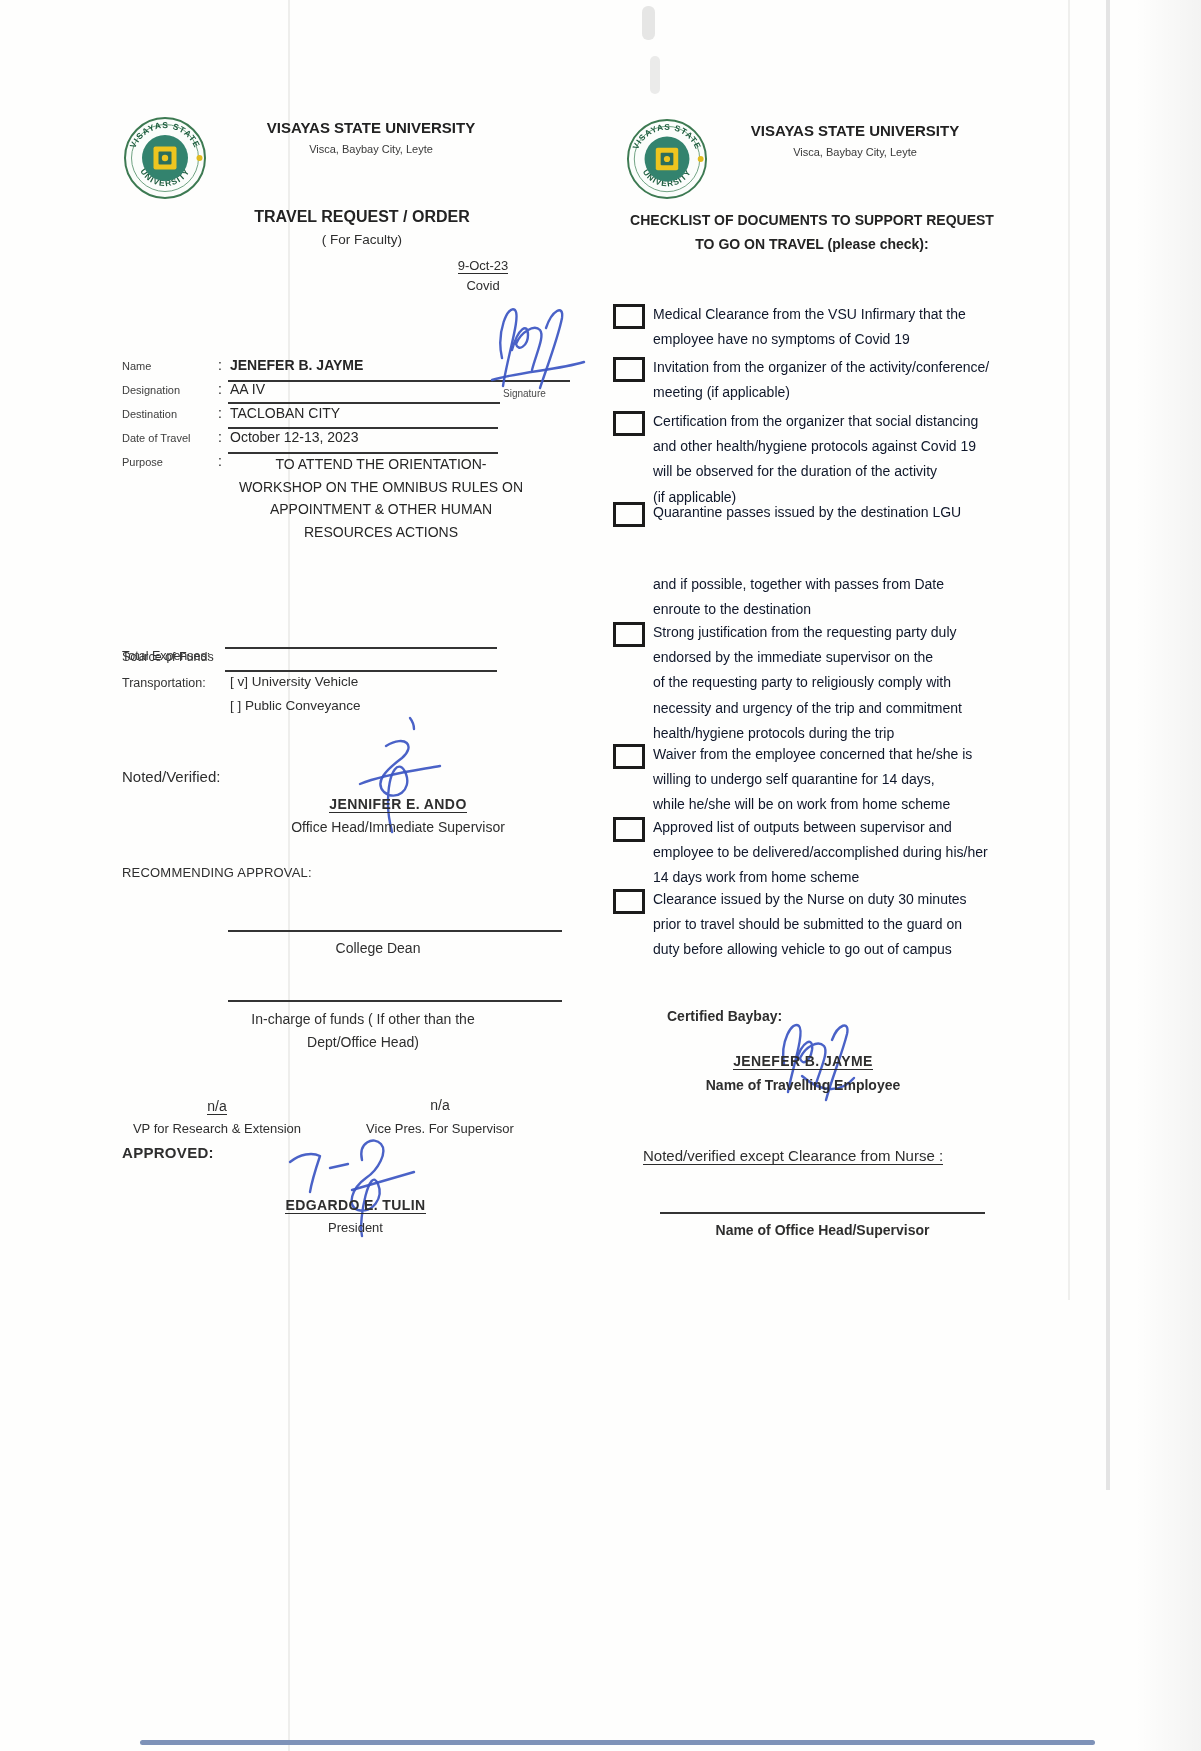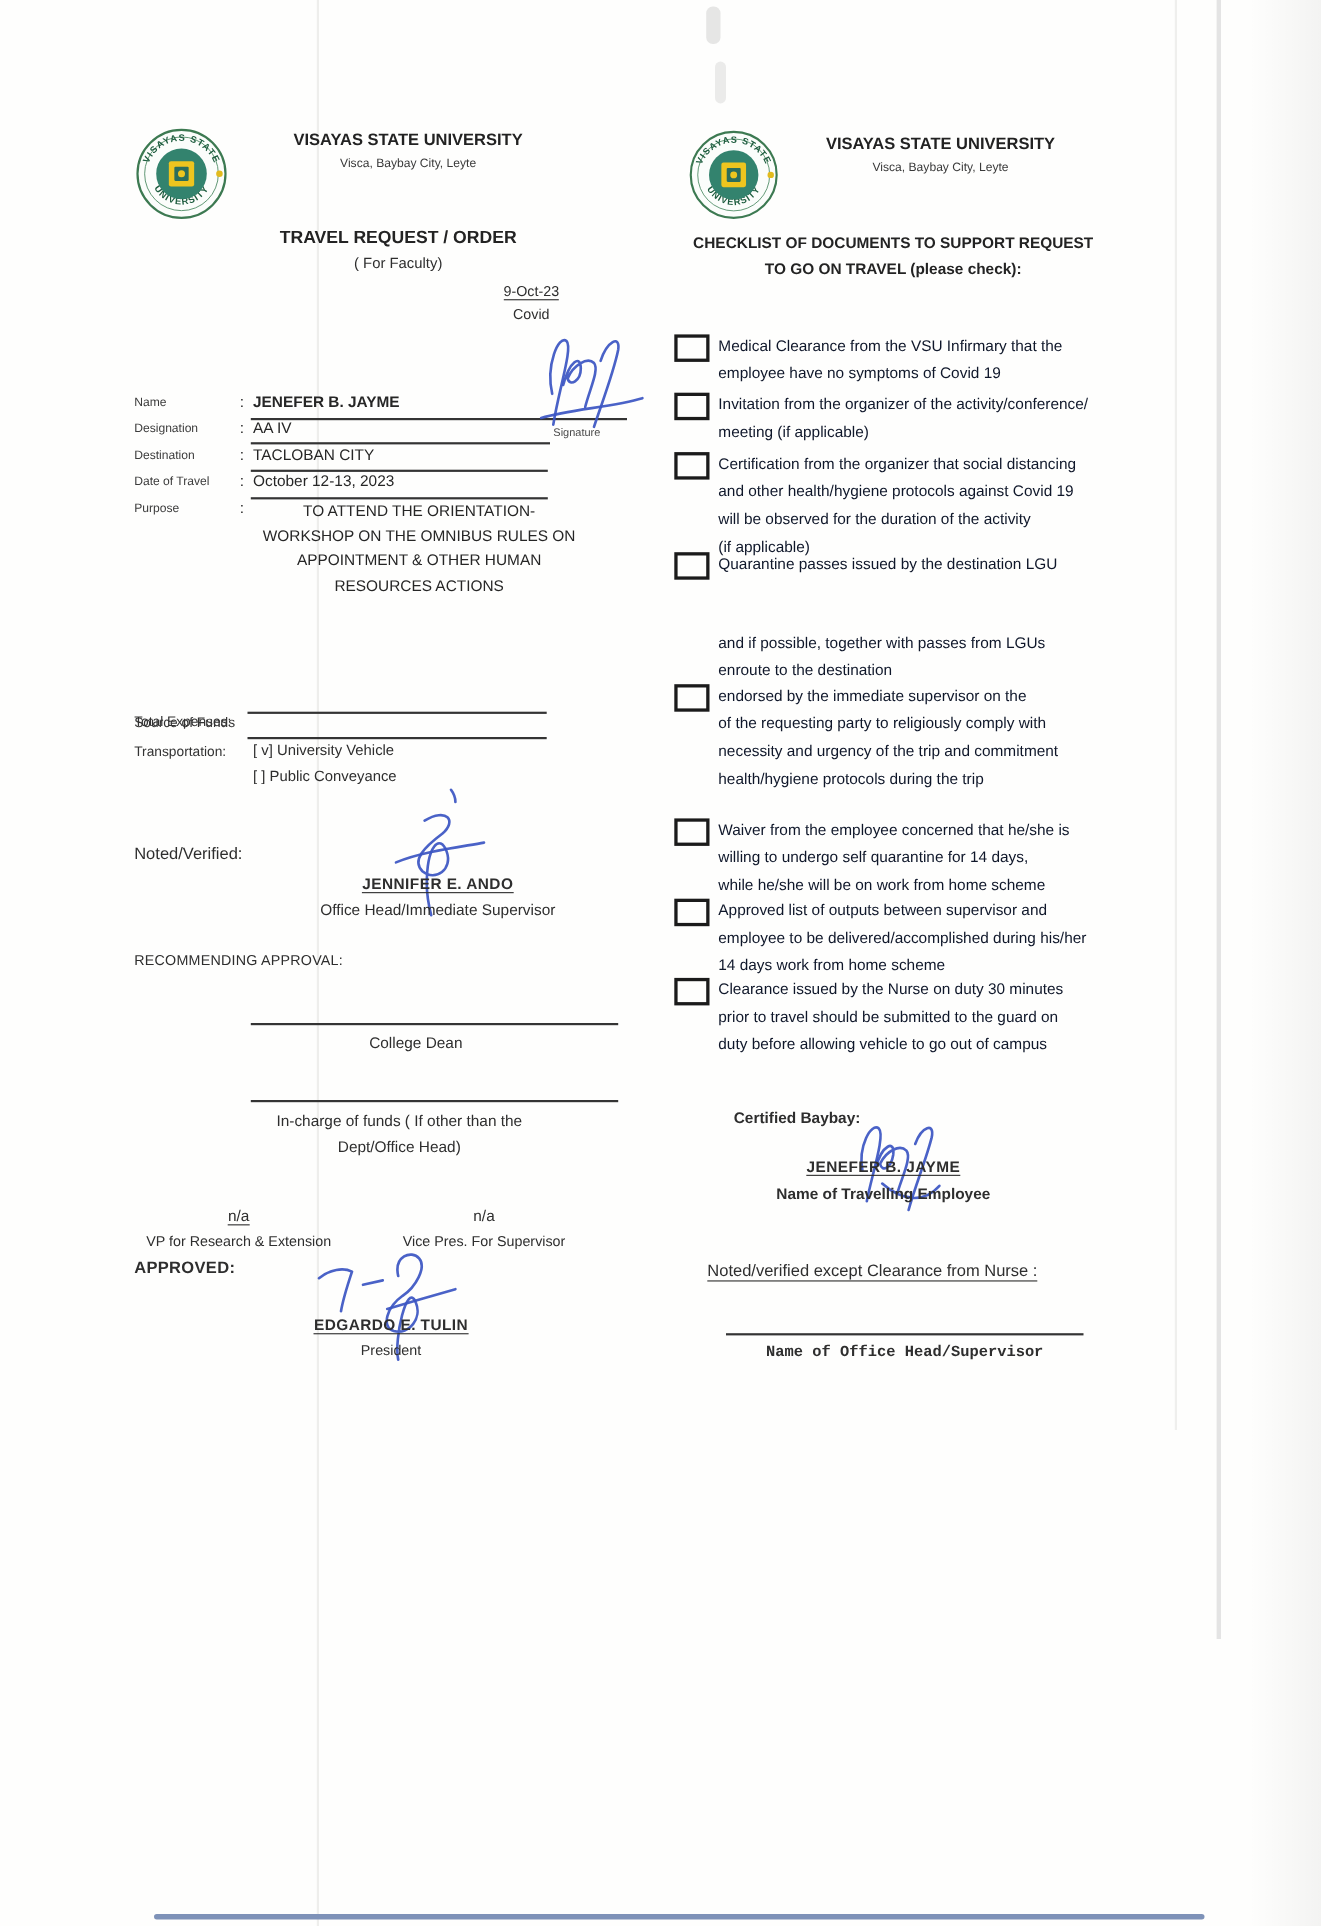--- a/index.html
+++ b/index.html
@@ -201,26 +201,27 @@
     <div class="iline">will be observed for the duration of the activity</div>
     <div class="iline"> (if applicable)</div>
   </div>
 
   <div class="abs item" style="top:500px;">
     <span class="chkbox"></span>
     <div class="iline">Quarantine passes issued by the destination LGU</div>
   </div>
 
   <div class="abs item" style="top:572px;">
-    <div class="iline">and if possible, together with passes from LGUs</div>
+    <div class="iline">and if possible, together with passes from Date</div>
     <div class="iline">enroute to the destination</div>
   </div>
 
   <div class="abs item" style="top:620px;">
     <span class="chkbox"></span>
+    <div class="iline">Strong justification from the requesting party duly</div>
     <div class="iline">endorsed by the immediate supervisor on the</div>
     <div class="iline">of the requesting party to religiously comply with</div>
     <div class="iline">necessity and urgency of the trip and commitment</div>
     <div class="iline">health/hygiene protocols during the trip</div>
   </div>
 
   <div class="abs item" style="top:742px;">
     <span class="chkbox"></span>
     <div class="iline">Waiver from the employee concerned that he/she is</div>
     <div class="iline">willing to undergo self quarantine for 14 days,</div>
@@ -251,15 +252,15 @@
   <div class="abs ctr" style="left:683px;top:1052px;width:240px;">
     <span class="b u nw" style="font-size:14px;letter-spacing:.4px;">JENEFER B. JAYME</span>
     <div class="b nw" style="font-size:14px;margin-top:7px;">Name of Travelling Employee</div>
   </div>
 
   <div class="abs" style="left:643px;top:1147px;">
     <span class="u nw" style="font-size:15px;">Noted/verified except Clearance from Nurse :</span>
   </div>
 
   <div class="abs hline" style="left:660px;top:1212px;width:325px;"></div>
-  <div class="abs ctr b nw" style="left:660px;top:1222px;width:325px;font-size:14px;font-family:Liberation Mono, monospace;">Name of Office Head/Supervisor</div>
+  <div class="abs ctr b nw" style="left:660px;top:1222px;width:325px;font-size:14px;">Name of Office Head/Supervisor</div>
 
 </div>
 
 </body></html>

